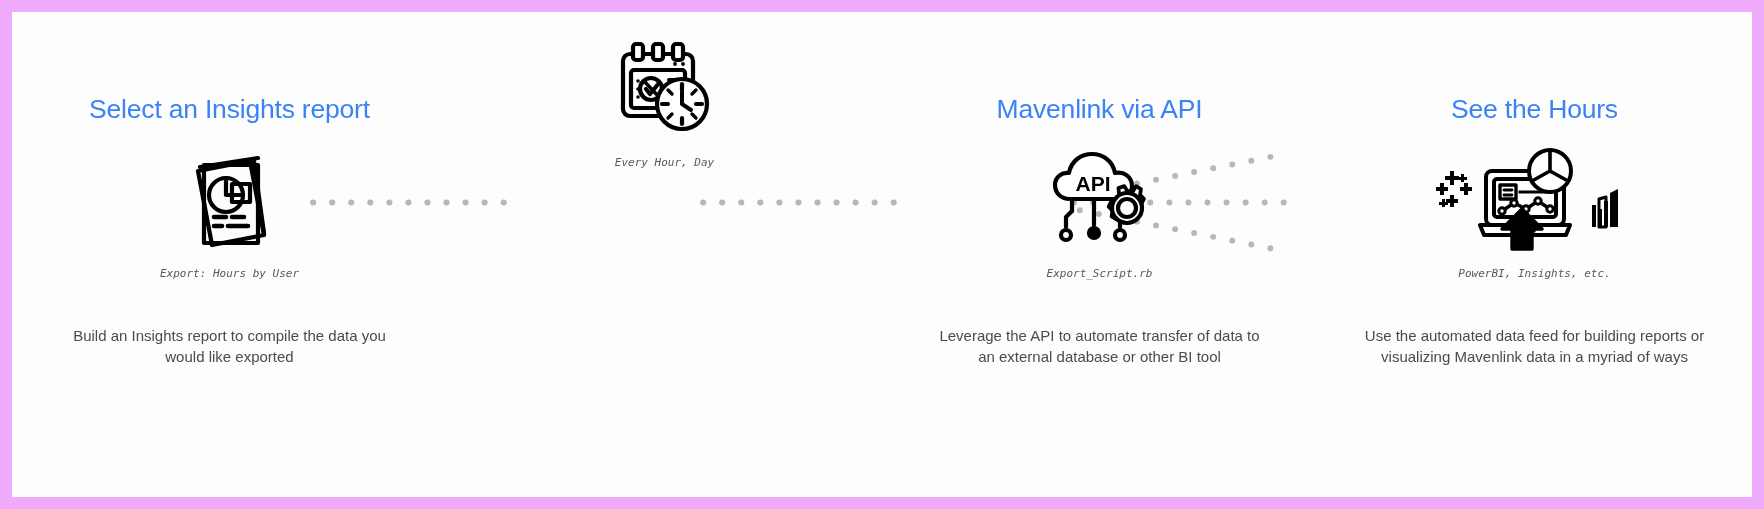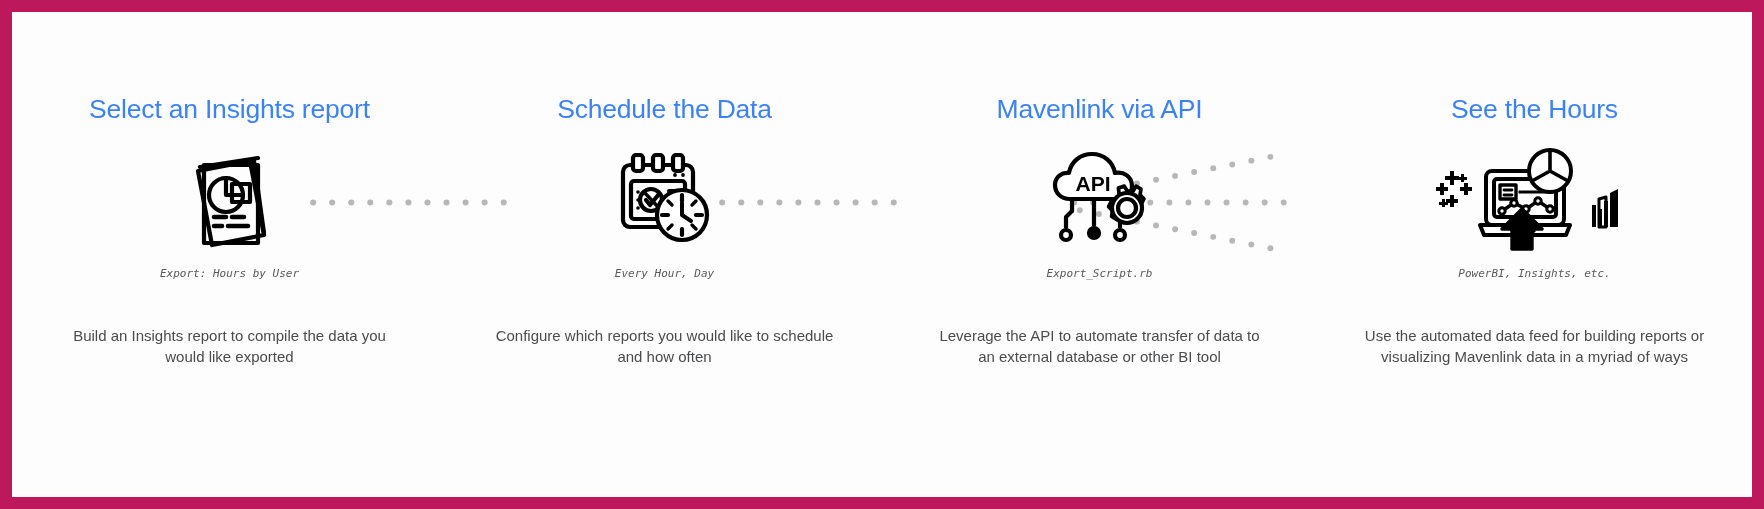--- a/index.html
+++ b/index.html
@@ -11,21 +11,21 @@
     height: 509px;
     background: #ffffff;
     font-family: "Liberation Sans", sans-serif;
     overflow: hidden;
   }
   #infographic {
     position: absolute;
     left: 0; top: 0;
     width: 1764px;
     height: 509px;
-    background: #be185d;
+    background: #f0abfc;
     box-sizing: border-box;
     padding: 12px;
   }
   .inner-card {
     width: 100%;
     height: 100%;
     background: #fdfdfd;
     box-sizing: border-box;
     position: relative;
   }
@@ -192,21 +192,20 @@
             <path d="M48 48 L48 31 M48 48 L65 48"></path>
             <path d="M54 37 L72 37 L72 55 L54 55 Z"></path>
             <path d="M36 70 L48 70 M54 70 L66 70 M36 79 L44 79 M50 79 L70 79" stroke-width="4.6"></path>
           </svg>
         </div>
         <div class="mono-caption">Export: Hours by User</div>
         <div class="body-text">Build an Insights report to compile the data you would like exported</div>
       </div>
 
       <div class="col col-2">
-        <div class="col-title">Schedule the Data</div>
         <div class="icon-wrap">
           <svg width="104" height="104" viewBox="0 0 104 104" fill="none" stroke="#000" stroke-width="4.2" stroke-linecap="round" stroke-linejoin="round">
             <rect x="10" y="18" width="70" height="62" rx="7"></rect>
             <rect x="18" y="34" width="54" height="38" rx="3"></rect>
             <rect x="20" y="8" width="10" height="16" rx="3" fill="#fff"></rect>
             <rect x="40" y="8" width="10" height="16" rx="3" fill="#fff"></rect>
             <rect x="60" y="8" width="10" height="16" rx="3" fill="#fff"></rect>
             <circle cx="70" cy="28" r="1.9" fill="#000" stroke="none"></circle>
             <circle cx="62" cy="28" r="1.9" fill="#000" stroke="none"></circle>
             <circle cx="38" cy="53" r="11"></circle>
@@ -216,21 +215,20 @@
             <circle cx="25" cy="45" r="1.8" fill="#000" stroke="none"></circle>
             <circle cx="25" cy="53" r="1.8" fill="#000" stroke="none"></circle>
             <circle cx="25" cy="61" r="1.8" fill="#000" stroke="none"></circle>
             <circle cx="69" cy="68" r="25" fill="#fff"></circle>
             <path d="M69 48 L69 54 M69 82 L69 88 M49 68 L55 68 M83 68 L89 68"></path>
             <path d="M55 54 L59 58 M79 78 L83 82 M83 54 L79 58 M59 78 L55 82" stroke-width="3.4"></path>
             <path d="M69 56 L69 68 L78 74" stroke-width="4"></path>
           </svg>
         </div>
         <div class="mono-caption">Every Hour, Day</div>
-        <div class="body-text">Configure which reports you would like to schedule and how often</div>
       </div>
 
       <div class="col col-3">
         <div class="col-title">Mavenlink via API</div>
         <div class="icon-wrap">
           <svg width="104" height="104" viewBox="0 0 104 104" fill="none" stroke="#000" stroke-width="4.2" stroke-linecap="round" stroke-linejoin="round">
             <path d="M22 52 C12 52 7 45 7 38 C7 30 14 25 21 26 C23 14 33 7 44 7 C56 7 65 15 67 26 C76 24 84 30 84 39 C84 47 78 52 70 52 Z" fill="#fff"></path>
             <text x="45" y="44" font-family="'Liberation Sans', sans-serif" font-size="21" font-weight="bold" fill="#000" stroke="none" text-anchor="middle">API</text>
             <path d="M24 52 L24 64 M46 52 L46 78 M66 52 L66 64"></path>
             <path d="M24 64 L18 70 L18 80 M66 64 L72 70 L72 80"></path>

